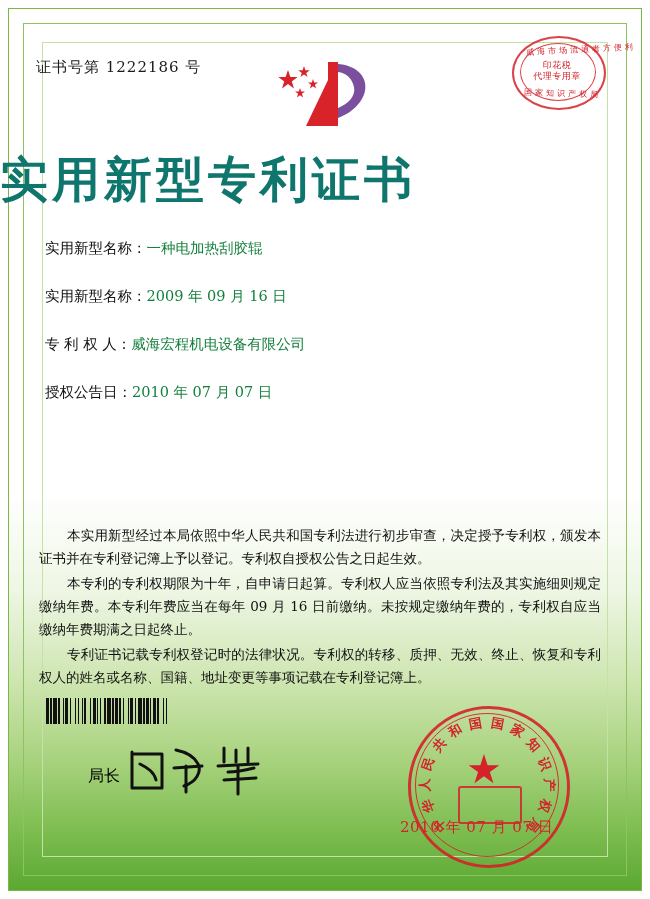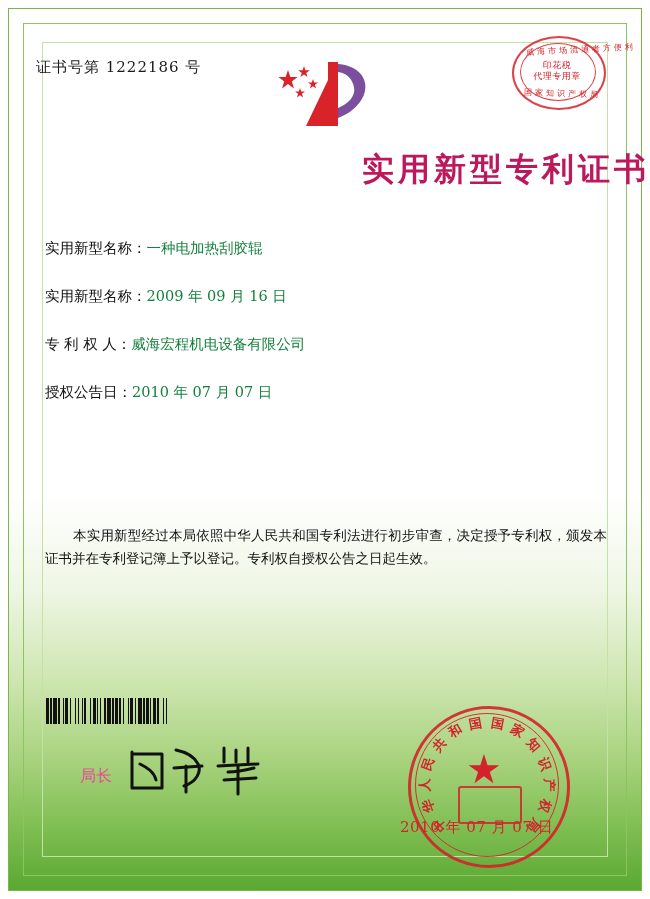--- a/index.html
+++ b/index.html
@@ -126,25 +126,25 @@
   }
   .seal-top .arc-top { left: 14px; top: 8px; letter-spacing: 3px; transform: rotate(-3deg); }
   .seal-top .arc-bottom { left: 12px; top: 52px; letter-spacing: 3px; transform: rotate(2deg); }
 
   
   .main-title {
     position: absolute;
     left: 0;
     top: 148px;
     width: 650px;
-    text-align: right;
-    font-size: 32px;
+    text-align: left;
+    font-size: 48px;
     font-weight: bold;
     letter-spacing: 4px;
-    color: #be185d;
+    color: #0f766e;
     font-family: "DejaVu Serif", serif;
   }
 
   
   .fields {
     position: absolute;
     left: 45px;
     top: 238px;
     width: 560px;
   }
@@ -161,21 +161,21 @@
     color: #111111;
   }
   .field-value {
     display: inline-block;
     color: #15803d;
   }
 
   
   .body-text {
     position: absolute;
-    left: 45px;
+    left: 39px;
     top: 524px;
     width: 562px;
     font-size: 13.5px;
     line-height: 23px;
     color: #111111;
     text-align: justify;
     font-family: "DejaVu Serif", serif;
   }
   .body-text p {
     margin: 0 0 2px 0;
@@ -193,24 +193,24 @@
   .barcode i {
     display: inline-block;
     height: 26px;
     background: #111;
     vertical-align: top;
   }
 
   
   .director {
     position: absolute;
-    left: 80px;
+    left: 88px;
     top: 766px;
     font-size: 16px;
-    color: #ec4899;
+    color: #000000;
     font-family: "DejaVu Serif", serif;
     text-align: center;
   }
   .signature {
     position: absolute;
     left: 124px;
     top: 742px;
     width: 150px;
     height: 58px;
   }
@@ -343,20 +343,22 @@
       <div class="field-row">
         <span class="field-label">专 利 权 人：</span><span class="field-value">威海宏程机电设备有限公司</span>
       </div>
       <div class="field-row">
         <span class="field-label">授权公告日：</span><span class="field-value">2010 年 07 月 07 日</span>
       </div>
     </div>
 
     <div class="body-text">
       <p>本实用新型经过本局依照中华人民共和国专利法进行初步审查，决定授予专利权，颁发本证书并在专利登记簿上予以登记。专利权自授权公告之日起生效。</p>
+      <p>本专利的专利权期限为十年，自申请日起算。专利权人应当依照专利法及其实施细则规定缴纳年费。本专利年费应当在每年 09 月 16 日前缴纳。未按规定缴纳年费的，专利权自应当缴纳年费期满之日起终止。</p>
+      <p>专利证书记载专利权登记时的法律状况。专利权的转移、质押、无效、终止、恢复和专利权人的姓名或名称、国籍、地址变更等事项记载在专利登记簿上。</p>
     </div>
 
     <div class="barcode"><i style="width:3px"></i><i style="width:1px;background:transparent"></i><i style="width:2px"></i><i style="width:1px;background:transparent"></i><i style="width:4px"></i><i style="width:1px;background:transparent"></i><i style="width:2px"></i><i style="width:3px;background:transparent"></i><i style="width:1px"></i><i style="width:1px;background:transparent"></i><i style="width:3px"></i><i style="width:2px;background:transparent"></i><i style="width:1px"></i><i style="width:4px;background:transparent"></i><i style="width:1px"></i><i style="width:2px;background:transparent"></i><i style="width:1px"></i><i style="width:3px;background:transparent"></i><i style="width:1px"></i><i style="width:1px;background:transparent"></i><i style="width:2px"></i><i style="width:4px;background:transparent"></i><i style="width:1px"></i><i style="width:2px;background:transparent"></i><i style="width:3px"></i><i style="width:1px;background:transparent"></i><i style="width:1px"></i><i style="width:2px;background:transparent"></i><i style="width:1px"></i><i style="width:3px;background:transparent"></i><i style="width:2px"></i><i style="width:1px;background:transparent"></i><i style="width:4px"></i><i style="width:1px;background:transparent"></i><i style="width:2px"></i><i style="width:1px;background:transparent"></i><i style="width:3px"></i><i style="width:1px;background:transparent"></i><i style="width:2px"></i><i style="width:2px;background:transparent"></i><i style="width:1px"></i><i style="width:4px;background:transparent"></i><i style="width:1px"></i><i style="width:1px;background:transparent"></i><i style="width:3px"></i><i style="width:2px;background:transparent"></i><i style="width:1px"></i><i style="width:2px;background:transparent"></i><i style="width:4px"></i><i style="width:1px;background:transparent"></i><i style="width:2px"></i><i style="width:1px;background:transparent"></i><i style="width:3px"></i><i style="width:1px;background:transparent"></i><i style="width:1px"></i><i style="width:2px;background:transparent"></i><i style="width:3px"></i><i style="width:1px;background:transparent"></i><i style="width:2px"></i><i style="width:4px;background:transparent"></i><i style="width:1px"></i><i style="width:2px;background:transparent"></i><i style="width:1px"></i><i style="width:3px;background:transparent"></i></div>
 
     <div class="director">局长</div>
     <div class="signature">
       <svg width="150" height="58" viewBox="0 0 150 58" xmlns="http://www.w3.org/2000/svg">
         <g fill="none" stroke="#111" stroke-width="3" stroke-linecap="round" stroke-linejoin="round">
           <path d="M8 10 L8 46 L38 46 L38 12 L10 12"></path>
           <path d="M16 22 C24 26, 30 30, 32 38"></path>

